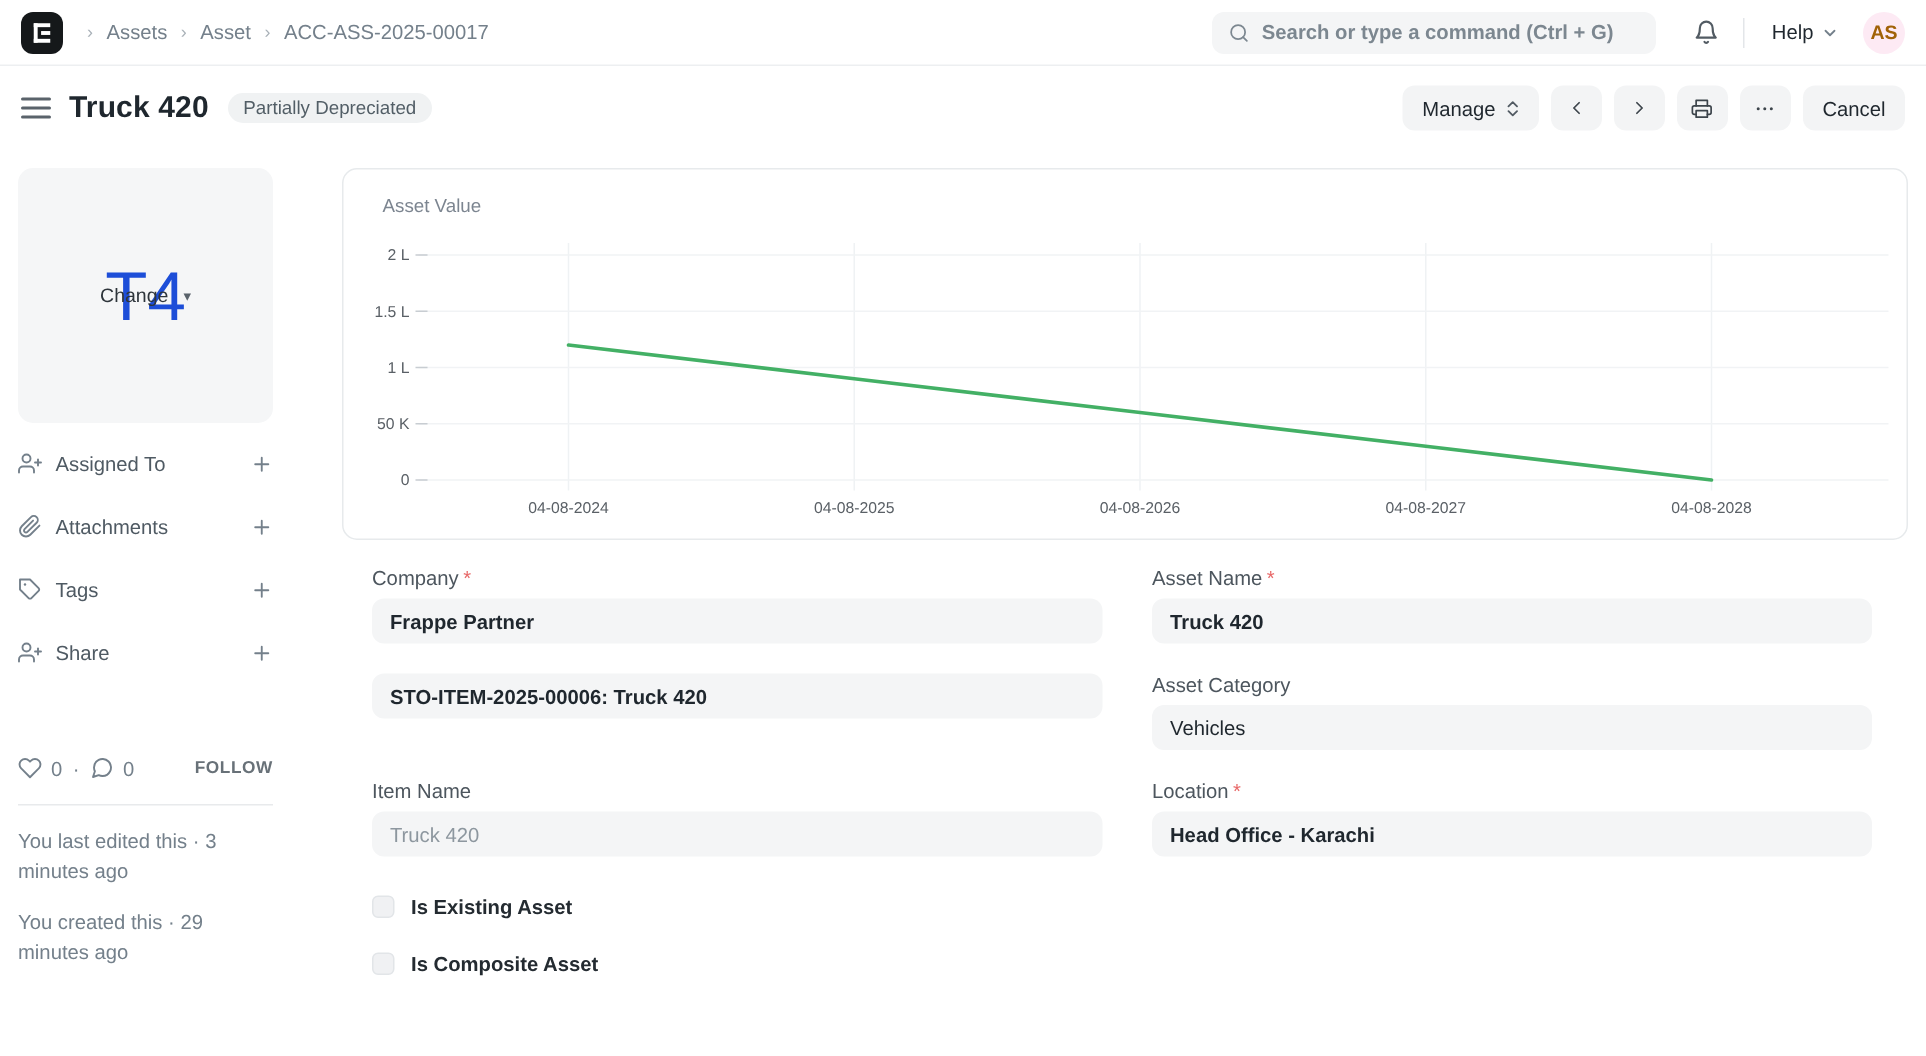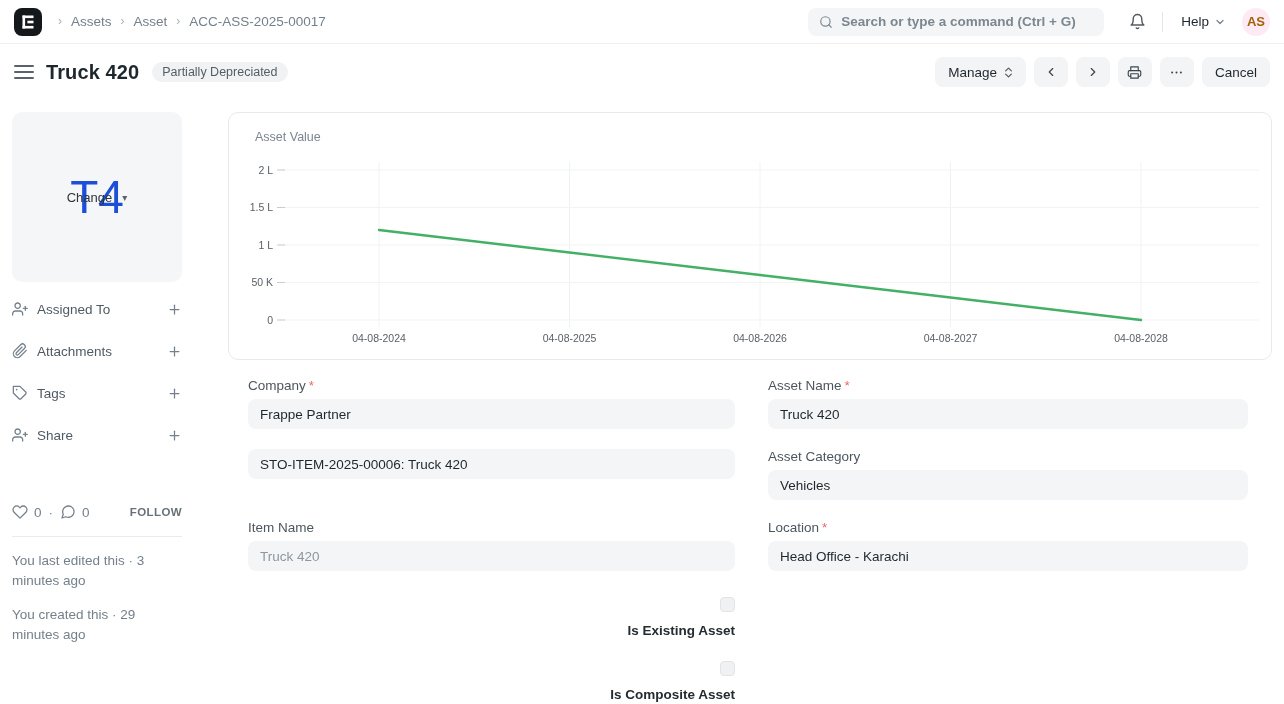--- a/index.html
+++ b/index.html
@@ -68,25 +68,25 @@
   
   .connections { height:52px; display:flex; align-items:center; gap:13px; padding-left:20px; border-bottom:1px solid #eef0f2; }
   .connections h2 { margin:0; font-size:15.5px; font-weight:700; color:#1f272e; cursor:pointer; }
   .connections .chev { color:#5a636b; margin-top:3px; cursor:pointer; }
 
   
   .form-grid { display:grid; grid-template-columns:487px 480px; column-gap:33px; padding:18px 0 0 20px; }
   .field { margin-bottom:20px; }
   .field-label { color:#4d565e; margin-bottom:6px; }
   .req { color:#e86a6a; margin-left:3px; }
-  .field-input { height:30px; background:#f4f5f6; border-radius:8px; display:flex; align-items:center; padding:0 12px; font-weight:400; color:#1f272e; cursor:text; white-space:nowrap; }
+  .field-input { height:30px; background:#f4f5f6; border-radius:8px; display:flex; align-items:center; padding:0 12px; font-weight:700; color:#1f272e; cursor:text; white-space:nowrap; }
   .field-input.regular { font-weight:400; }
   .field-input.readonly { font-weight:400; color:#8d979f; }
   .checks { grid-column:1; margin-top:6px; }
-  .check-row { display:flex; align-items:flex-end; gap:11px; margin-bottom:23px; font-weight:700; color:#242b31; cursor:pointer;flex-direction:column; }
+  .check-row { display:flex; align-items:flex-start; gap:11px; margin-bottom:23px; font-weight:700; color:#242b31; cursor:pointer; }
   .checkbox { width:15px; height:15px; background:#f0f1f3; border:1px solid #e2e5e8; border-radius:4px; flex:none; }
 </style>
 </head>
 <body>
 
 <nav class="navbar">
   <div class="logo">
     <svg class="ic" width="16" height="16" viewBox="0 0 16 16">
       <rect x="2.5" y="1.5" width="2.6" height="13" fill="#fff"></rect>
       <rect x="2.5" y="1.5" width="11" height="2.6" fill="#fff"></rect>

